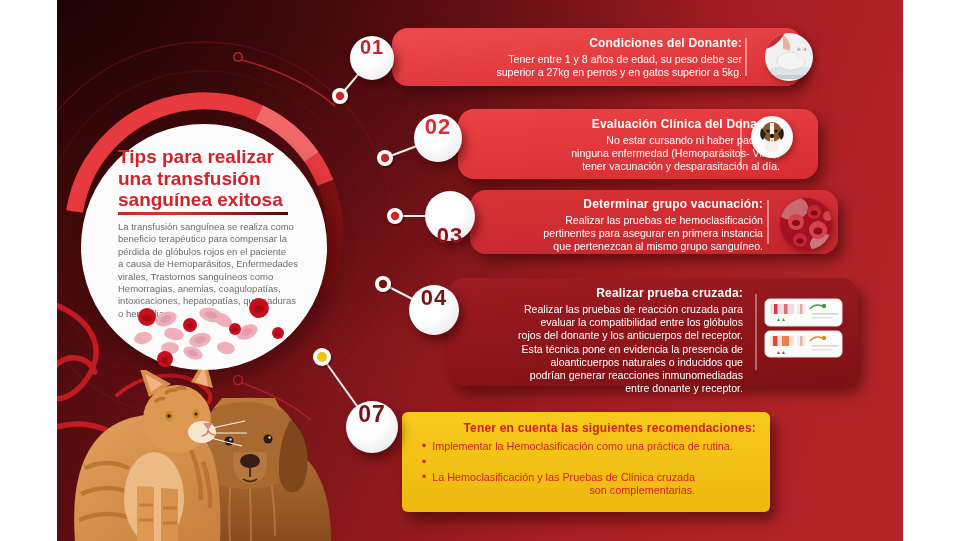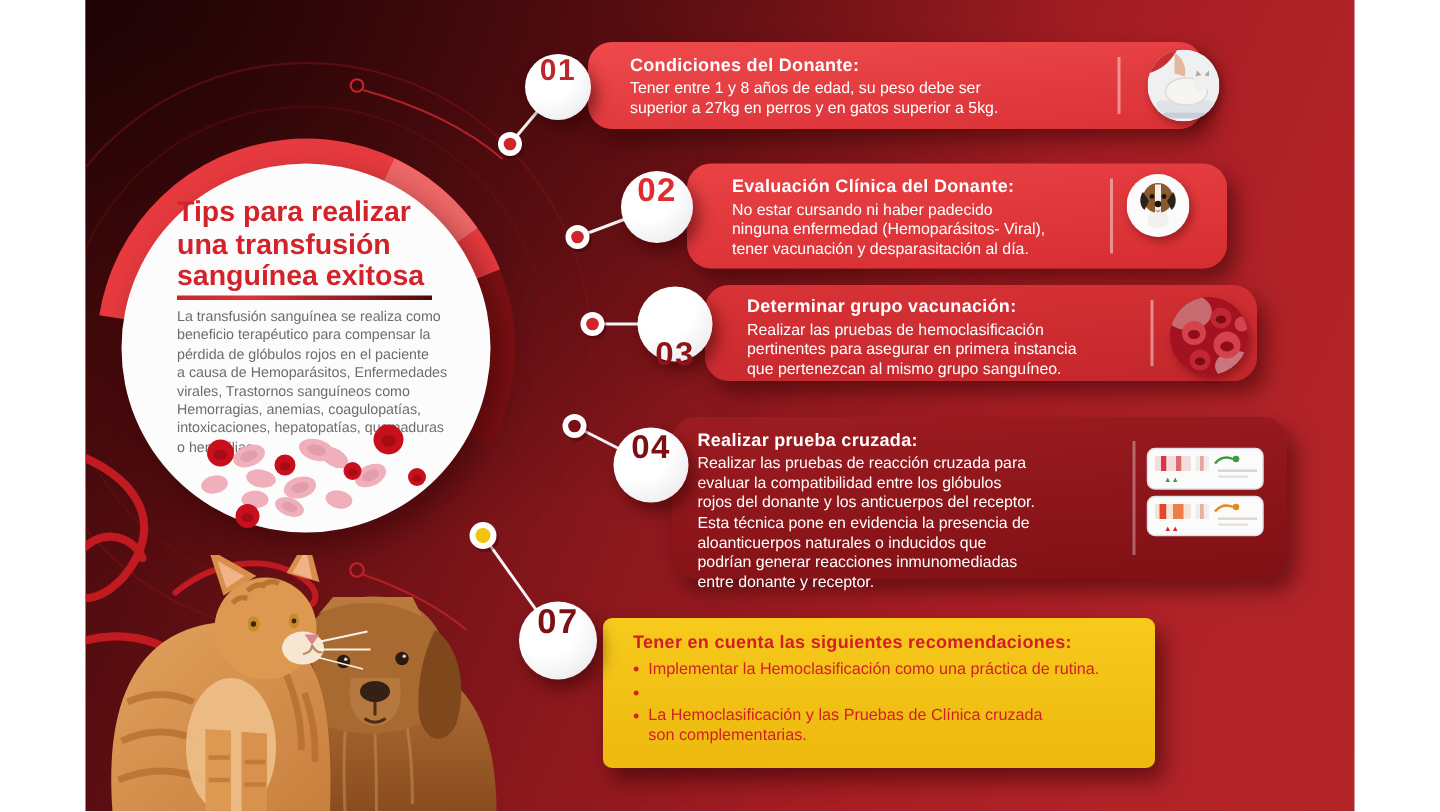--- a/index.html
+++ b/index.html
@@ -5,33 +5,33 @@
   html,body{margin:0;padding:0;background:#ffffff;}
   .stage{position:relative;width:960px;height:541px;background:#ffffff;overflow:hidden;
          font-family:"Liberation Sans",sans-serif;}
   .panel{position:absolute;left:57px;top:0;width:846px;height:541px;overflow:hidden;
          background:
            radial-gradient(130% 120% at 0% 0%, rgba(20,2,3,.78) 0%, rgba(50,6,8,.45) 32%, rgba(90,12,16,0) 60%),
            linear-gradient(112deg,#3a0708 0%,#5d0e12 22%,#8c181d 48%,#a81e24 68%,#b22328 84%,#b4252a 100%);}
   .decor,.cells,.animals{position:absolute;}
   .decor{inset:0;}
   
-  .intro-circle{position:absolute;left:24px;top:109px;width:246px;height:246px;border-radius:50%;
+  .intro-circle{position:absolute;left:24px;top:124px;width:246px;height:246px;border-radius:50%;
                 background:#fdfcfd;box-shadow:7px 9px 20px rgba(40,0,2,.45);}
   .intro-title{position:absolute;left:37px;top:22px;width:190px;margin:0;
                font-size:19px;line-height:21.5px;font-weight:700;color:#d2232a;white-space:pre-line;}
   .intro-divider{position:absolute;left:37px;top:88px;width:170px;height:3px;
                  background:linear-gradient(90deg,#c3282d 0%,#e23237 28%,#b2272b 50%,#8e1b1f 72%,#4a0a0d 100%);}
   .intro-text{position:absolute;left:37px;top:97px;width:186px;margin:0;
               font-size:9.5px;line-height:12.4px;color:#6f6b6b;white-space:pre-line;}
   .cells{left:0;top:0;width:246px;height:246px;}
   
   .box{position:absolute;border-radius:16px;color:#fff;box-sizing:border-box;
        box-shadow:6px 8px 14px rgba(40,0,2,.5);
-       background:linear-gradient(175deg,#ee4a4c 0%,#da3136 100%);}
+       background:linear-gradient(175deg,#ee4a4c 0%,#da3136 100%);text-align:right;}
   .box .t{margin:0 0 3px 0;font-size:12px;line-height:14px;font-weight:700;letter-spacing:.2px;}
   .box .b{margin:0;font-size:10.6px;line-height:13.2px;white-space:pre-line;}
   .box1{left:335px;top:28px;width:410px;height:58px;padding:8px 60px 0 28px;}
   .box2{left:401px;top:109px;width:360px;height:70px;padding:8px 38px 0 30px;
         background:linear-gradient(175deg,#ea4245 0%,#d62d32 100%);}
   .box3{left:413px;top:190px;width:368px;height:64px;padding:7px 75px 0 28px;
         background:linear-gradient(175deg,#d93337 0%,#c2262b 100%);}
   .box4{left:391px;top:278px;width:410px;height:108px;padding:8px 115px 0 17px;
         background:linear-gradient(175deg,#9d1c21 0%,#7f1014 100%);}
   .box5{left:345px;top:412px;width:368px;height:100px;padding:9px 14px 0 20px;border-radius:6px;

